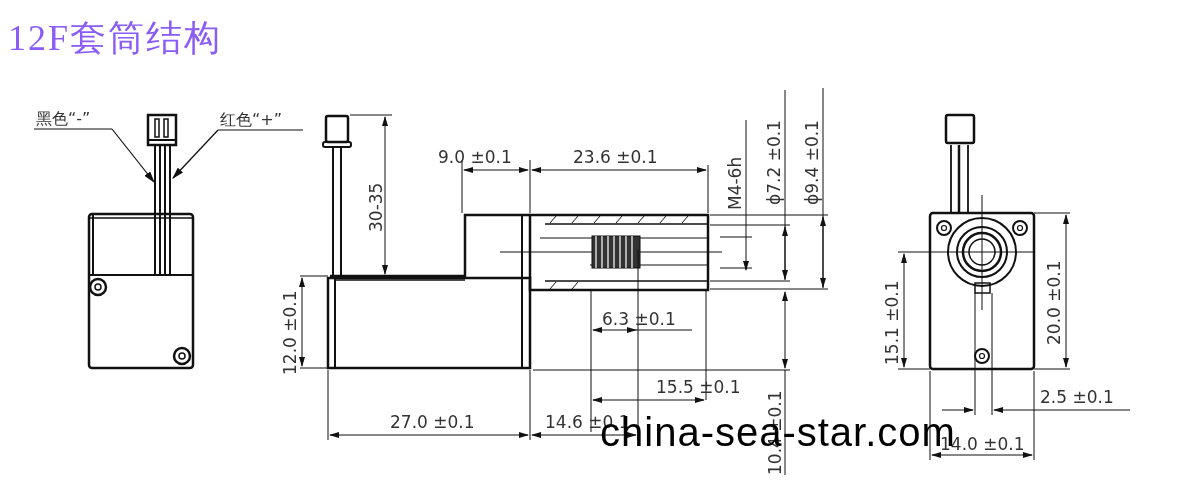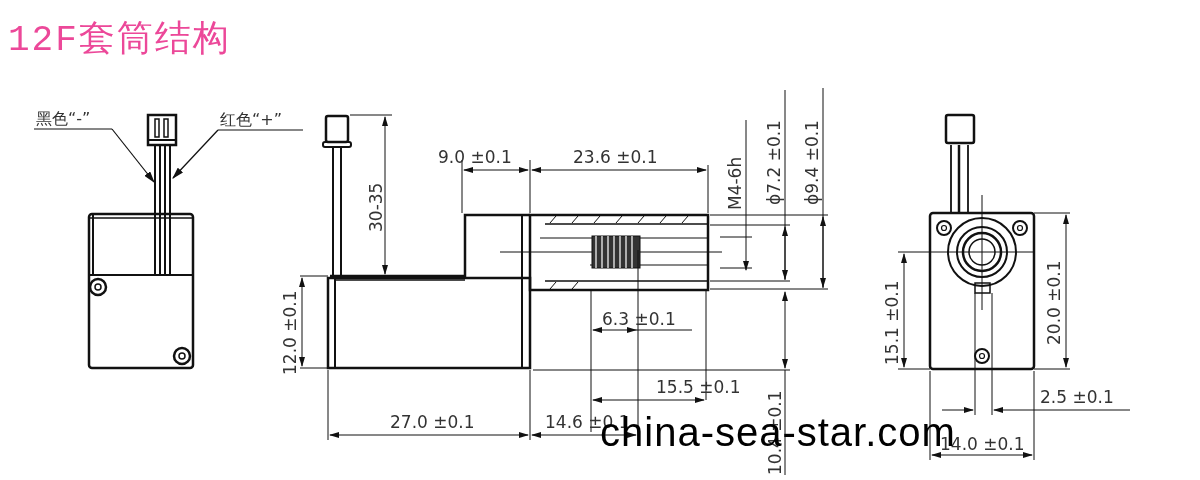--- a/index.html
+++ b/index.html
@@ -1,17 +1,17 @@
 <!DOCTYPE html>
 <html><head>
 <meta charset="utf-8">
 <style>
   html, body { margin:0; padding:0; background:#ffffff; }
   body { width:1200px; height:480px; position:relative; overflow:hidden; font-family:"DejaVu Sans", sans-serif; }
-  .title { position:absolute; left:8px; top:14px; font-family:Liberation Mono, monospace; font-size:36px; color:#ec4899; letter-spacing:2px; }
+  .title { position:absolute; left:8px; top:14px; font-family:Liberation Serif, serif; font-size:36px; color:#8b5cf6; letter-spacing:2px; }
   svg { position:absolute; left:0; top:0; }
   .dim { font-family:"DejaVu Sans", sans-serif; font-size:17px; fill:#333; }
   .lbl { font-family:"DejaVu Sans", sans-serif; font-size:16px; fill:#333; }
   .wm { position:absolute; left:600px; top:410px; font-family:Liberation Sans, sans-serif; font-size:40px; color:#000; letter-spacing:1px; }
 </style>
 </head>
 <body>
 
 <div class="title">12F套筒结构</div>
 

